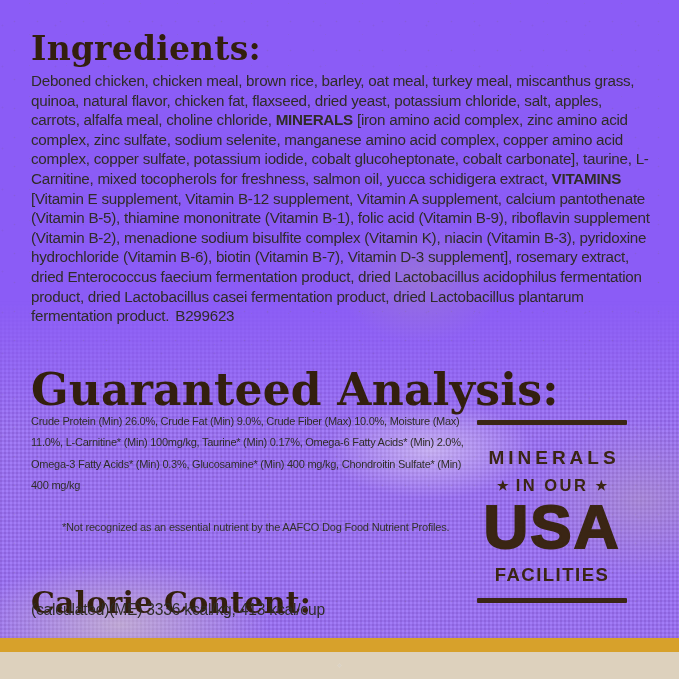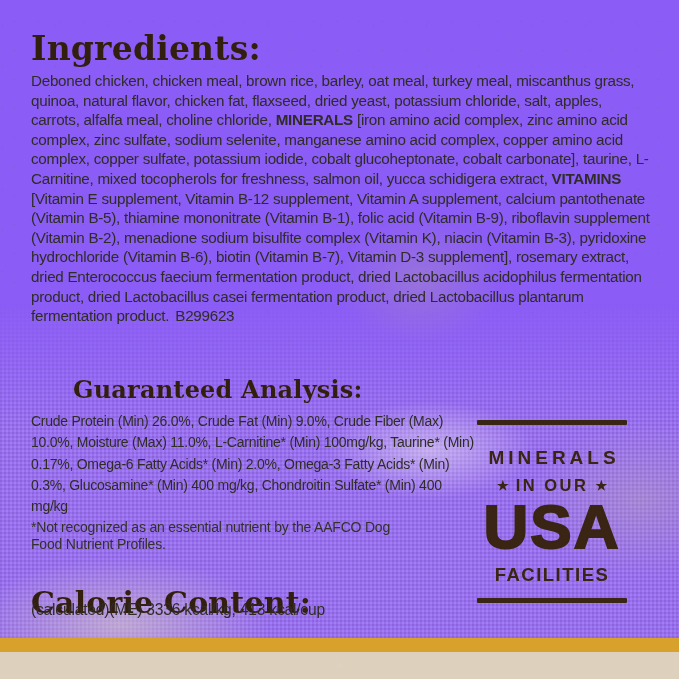--- a/index.html
+++ b/index.html
@@ -55,33 +55,34 @@
   }
   .ing-heading { font-size: 33px; line-height: 34px; }
   .ing-body {
     width: 622px;
     font-size: 15.2px;
     line-height: 19.6px;
     letter-spacing: -0.25px;
   }
   .bold-run { font-weight: bold; }
   .batch-code { margin-left: 2px; }
-  .ga-heading { font-size: 24px; line-height: 33px; margin-left: 42px; }
+  .ga-heading { font-size: 44px; line-height: 33px; }
   .ga-body {
     width: 450px;
-    font-size: 14px;
+    font-size: 11px;
     line-height: 21.3px;
     letter-spacing: -0.25px;
   }
   .ga-footnote {
     width: 390px;
-    font-size: 14px;
+    font-size: 11px;
     line-height: 16.5px;
     letter-spacing: -0.2px;
     color: #34312c;
+    margin-left: 31px;
   }
   .cal-heading { font-size: 30px; line-height: 31px; }
   .cal-body {
     width: 460px;
     font-size: 15.6px;
     letter-spacing: -0.2px;
   }
   
   .usa-badge {
     position: absolute; z-index: 3;

